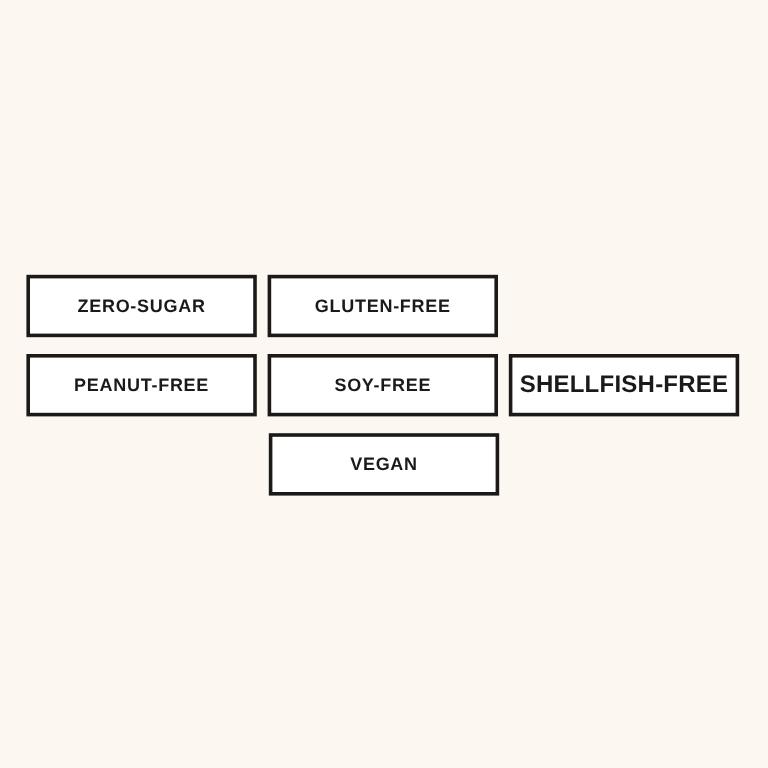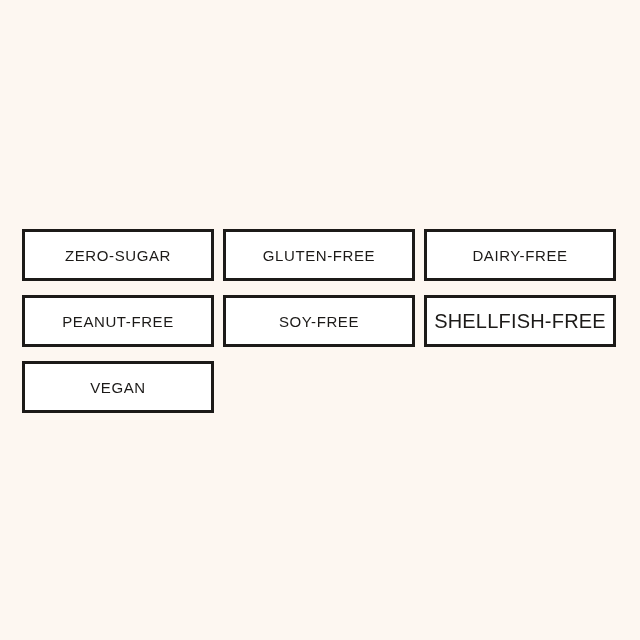--- a/index.html
+++ b/index.html
@@ -35,38 +35,39 @@
   }
 
   .badge-row {
     display: flex;
     flex-direction: row;
     gap: 9px;
     justify-content: flex-start;
   }
 
   .badge-row.row-centered {
+    justify-content: center;
   }
 
   .badge {
     box-sizing: border-box;
     width: 192px;
     height: 52px;
     background: #ffffff;
     border: 3px solid #1c1a18;
     display: flex;
     align-items: center;
     justify-content: center;
     padding: 0 6px;
     cursor: default;
   }
 
   .badge-label {
     font-size: 15px;
-    font-weight: 400;
+    font-weight: 700;
     letter-spacing: 0.6px;
     color: #1c1a18;
     text-transform: uppercase;
     white-space: nowrap;
     line-height: 1;
     text-align: center;
     font-stretch: condensed;
   }
 
   .badge-label.label-long {
@@ -81,23 +82,20 @@
 
   <div class="badge-grid">
 
     <div class="badge-row">
       <div class="badge">
         <span class="badge-label">ZERO-SUGAR</span>
       </div>
       <div class="badge">
         <span class="badge-label">GLUTEN-FREE</span>
       </div>
-      <div class="badge">
-        <span class="badge-label">DAIRY-FREE</span>
-      </div>
     </div>
 
     <div class="badge-row">
       <div class="badge">
         <span class="badge-label">PEANUT-FREE</span>
       </div>
       <div class="badge">
         <span class="badge-label">SOY-FREE</span>
       </div>
       <div class="badge">

